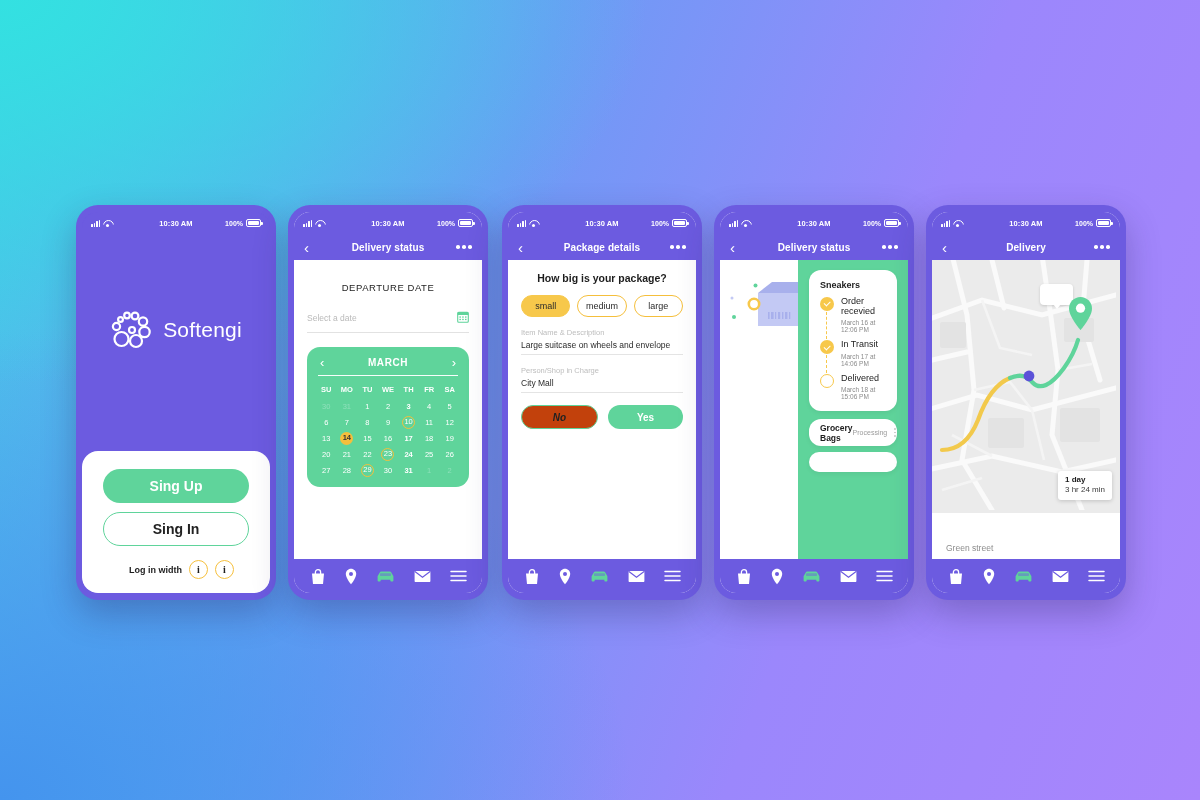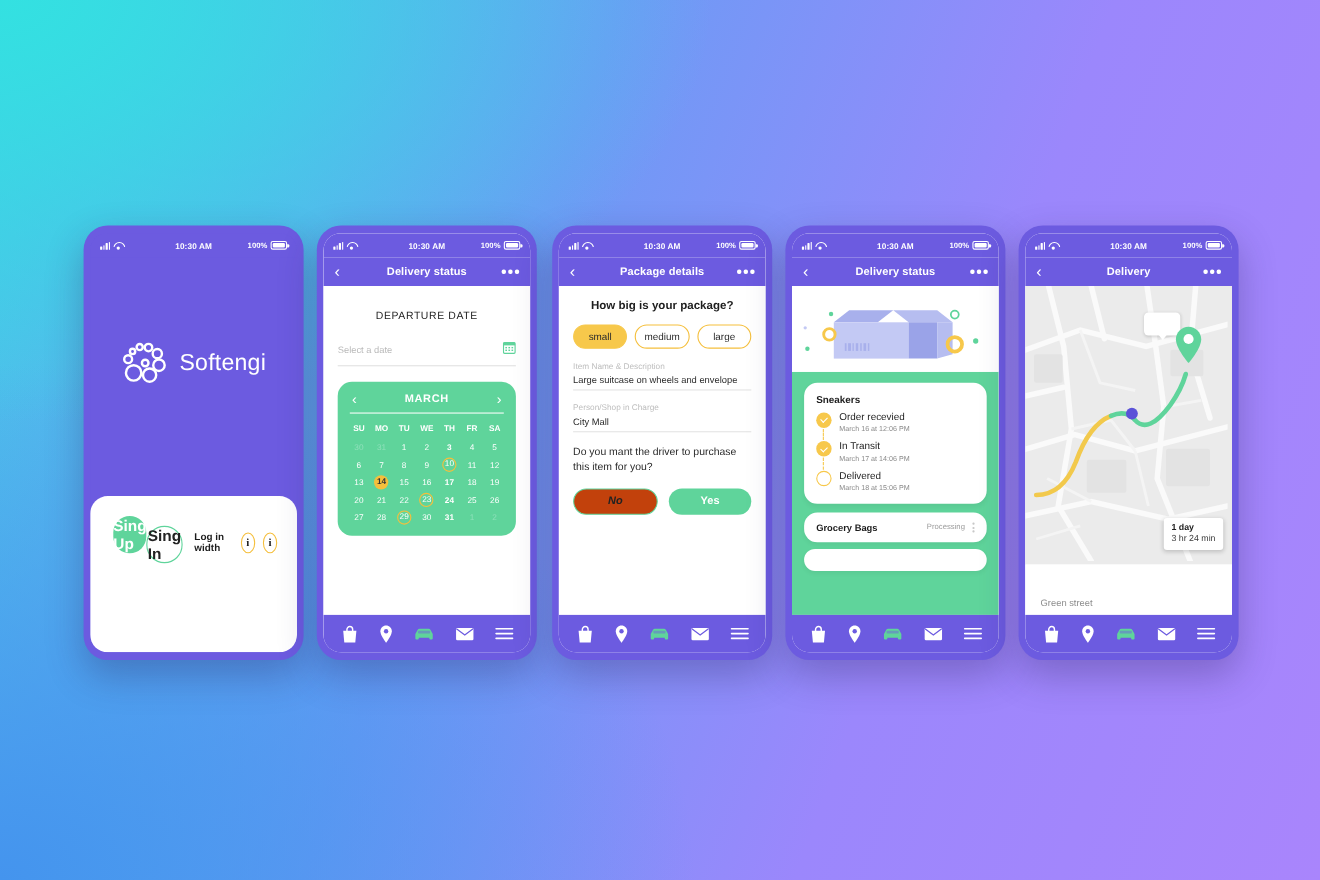--- a/index.html
+++ b/index.html
@@ -114,21 +114,21 @@
     display: flex; align-items: center; justify-content: center;
     gap: 7px;
     padding-bottom: 26px;
   }
   .p1-logo .word { color: #fff; font-size: 21px; font-weight: 300; letter-spacing: .2px; }
   .p1-sheet {
     flex: 0 0 142px;
     background: #fff;
     border-radius: 16px 16px 14px 14px;
     padding: 18px 21px 0;
-    display: flex; align-items: flex-start;
+    display: flex; flex-direction: column; align-items: center;
   }
   .btn-pill {
     width: 100%; height: 34px;
     border-radius: 18px;
     display: flex; align-items: center; justify-content: center;
     font-size: 14px; font-weight: bold;
     cursor: pointer;
   }
   .btn-signup { background: #5FD49B; color: #fff; }
   .btn-signin { background: #fff; color: #222; border: 1.2px solid #5FD49B; margin-top: 9px; }
@@ -210,21 +210,21 @@
   .p3-btns { display: flex; gap: 10px; margin-top: 12px; }
   .btn-sm {
     flex: 1; height: 24px; border-radius: 13px;
     display: flex; align-items: center; justify-content: center;
     font-size: 10px; font-weight: bold; cursor: pointer;
   }
   .btn-no { background: #c2410c; color: #222; border: 1.2px solid #5FD49B; font-style: italic; }
   .btn-yes { background: #5FD49B; color: #fff; }
 
   
-  .p4-body { flex: 1; display: flex; flex-direction: column; overflow: hidden; }
+  .p4-body { flex: 1; display: flex; flex-direction: row; overflow: hidden; }
   .p4-hero { flex: 0 0 78px; background: #fff; position: relative; overflow: hidden; }
   .p4-list { flex: 1; background: #5FD49B; padding: 10px 11px 0; overflow: hidden; }
   .card {
     background: #fff; border-radius: 12px;
     box-shadow: 0 2px 5px rgba(0,0,0,.06);
   }
   .card-main { padding: 10px 11px 11px; }
   .card-title { font-size: 9px; font-weight: bold; color: #1d1d1d; }
   .steps { margin-top: 7px; position: relative; }
   .step { display: flex; gap: 7px; position: relative; padding-bottom: 7px; }
@@ -529,21 +529,20 @@
 
         <div class="field">
           <div class="lab">Item Name &amp; Description</div>
           <div class="val">Large suitcase on wheels and envelope</div>
         </div>
         <div class="field">
           <div class="lab">Person/Shop in Charge</div>
           <div class="val">City Mall</div>
         </div>
 
-        <div class="p3-ask">Do you mant the driver to purchase this item for you?</div>
 
         <div class="p3-btns">
           <div class="btn-sm btn-no">No</div>
           <div class="btn-sm btn-yes">Yes</div>
         </div>
       </div>
 
       <div class="tabbar">
         <svg width="16" height="17" viewBox="0 0 16 17">
             <path d="M2 5.5h12l-1 10.5H3z" fill="#fff"></path>

